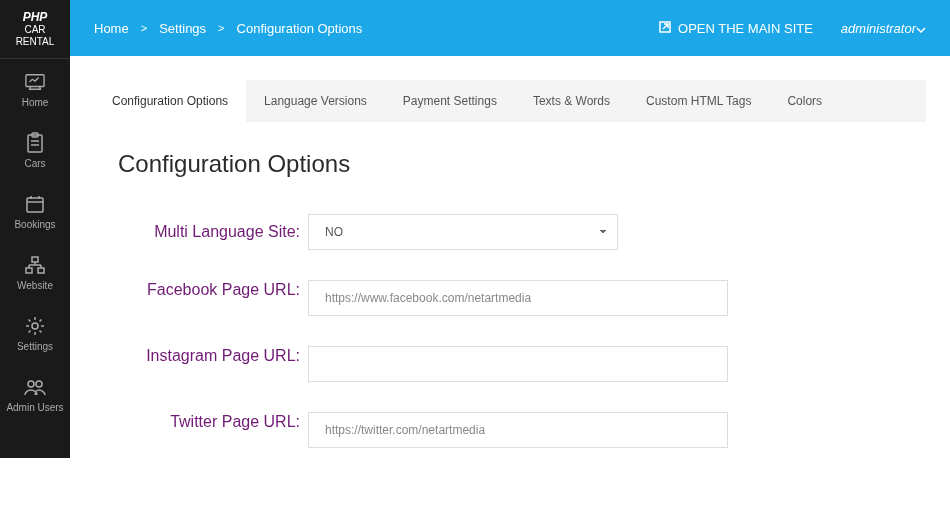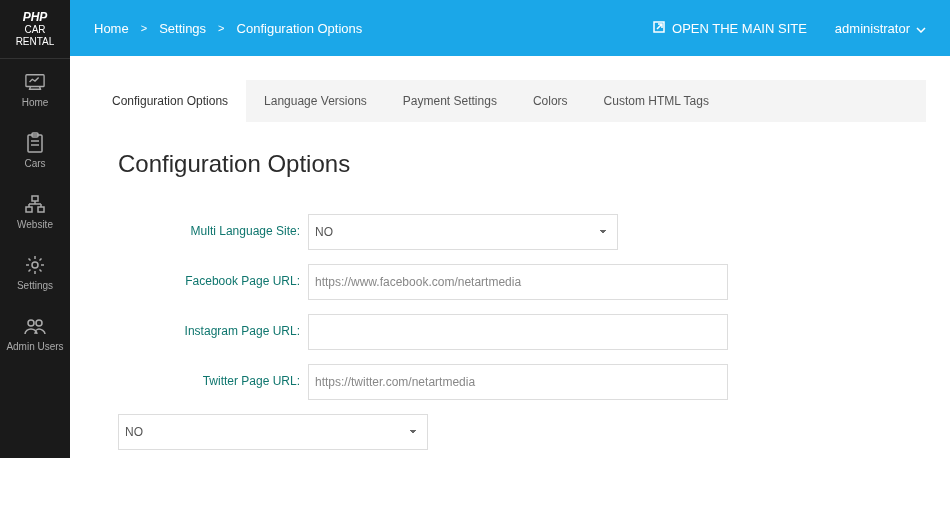--- a/index.html
+++ b/index.html
@@ -10,32 +10,32 @@
 .logo .php { font-weight: bold; font-style: italic; font-size: 12px; }
 .side-item { display: flex; flex-direction: column; align-items: center; justify-content: center; padding: 12px 4px; color: #aaa; font-size: 10px; cursor: pointer; gap: 4px; }
 .side-icon { width: 22px; height: 22px; display: flex; align-items: center; justify-content: center; }
 .side-icon svg { stroke: #aaa; fill: none; stroke-width: 1.5; }
 .main { flex: 1; display: flex; flex-direction: column; background: #fff; }
 .topbar { background: #1ba7e8; color: #fff; height: 56px; display: flex; align-items: center; padding: 0 24px; justify-content: space-between; }
 .breadcrumb { display: flex; align-items: center; gap: 12px; font-size: 13px; }
 .breadcrumb .sep { font-size: 11px; }
 .top-right { display: flex; align-items: center; gap: 28px; font-size: 13px; }
 .open-site { display: flex; align-items: center; gap: 6px; }
-.admin-link { display: flex; align-items: center; gap: 6px; cursor: pointer; }
+.admin-link { display: flex; align-items: center; cursor: pointer; font-style: italic; }
 .content-wrap { flex: 1; padding: 24px 24px 0 24px; overflow: auto; background: #fff; }
 .tabs { display: flex; background: #f4f4f4; }
 .tab { padding: 14px 18px; font-size: 12px; color: #555; cursor: pointer; }
 .tab.active { background: #fff; color: #333; }
 .panel { background: #fff; padding: 28px 24px 10px 24px; }
 .page-title { font-size: 24px; font-weight: 400; color: #2b2b2b; margin-bottom: 36px; }
 .form-row { display: flex; align-items: center; margin-bottom: 14px; }
-.form-label { width: 190px; text-align: right; padding-right: 8px; font-size: 12px; color: #0f766e; line-height: 1.3; }
+.form-label { width: 190px; text-align: right; padding-right: 8px; font-size: 16px; color: #701a75; line-height: 1.3; }
 .form-control { width: 310px; }
-.form-control-wide { width: 420px; }
-.input, .select { width: 100%; border: 1px solid #ddd; padding: 9px 6px; font-size: 12px; color: #888; background: #fff; height: 36px; }
+.form-control-wide { width: 420px; margin-top: 16px; }
+.input, .select { width: 100%; border: 1px solid #ddd; padding: 9px 16px; font-size: 12px; color: #888; background: #fff; height: 36px; }
 .select { appearance: none; -webkit-appearance: none; background-image: linear-gradient(45deg, transparent 50%, #666 50%), linear-gradient(135deg, #666 50%, transparent 50%); background-position: calc(100% - 14px) 15px, calc(100% - 10px) 15px; background-size: 4px 4px, 4px 4px; background-repeat: no-repeat; color: #555; }
 </style>
 </head>
 <body>
 
 <div class="app">
   <div class="sidebar">
     <div class="logo">
       <div class="php">PHP</div>
       <div>CAR</div>
@@ -54,20 +54,31 @@
     <div class="side-item">
       <span class="side-icon">
           <svg width="20" height="22" viewBox="0 0 20 22">
             <rect x="3" y="3" width="14" height="17" rx="1"></rect>
             <rect x="7" y="1" width="6" height="4" rx="1"></rect>
             <line x1="6" y1="9" x2="14" y2="9"></line>
             <line x1="6" y1="13" x2="14" y2="13"></line>
           </svg>
         </span>
       <span>Cars</span>
+    </div>
+    <div class="side-item">
+      <span class="side-icon">
+          <svg width="20" height="20" viewBox="0 0 20 20">
+            <rect x="2" y="4" width="16" height="14" rx="1"></rect>
+            <line x1="2" y1="8" x2="18" y2="8"></line>
+            <line x1="6" y1="2" x2="6" y2="5"></line>
+            <line x1="14" y1="2" x2="14" y2="5"></line>
+          </svg>
+        </span>
+      <span>Bookings</span>
     </div>
     <div class="side-item">
       <span class="side-icon">
           <svg width="22" height="20" viewBox="0 0 22 20">
             <rect x="8" y="2" width="6" height="5"></rect>
             <rect x="2" y="13" width="6" height="5"></rect>
             <rect x="14" y="13" width="6" height="5"></rect>
             <line x1="11" y1="7" x2="11" y2="10"></line>
             <line x1="5" y1="13" x2="5" y2="10"></line>
             <line x1="17" y1="13" x2="17" y2="10"></line>
@@ -121,22 +132,23 @@
               </svg></span>
         </div>
       </div>
     </div>
 
     <div class="content-wrap">
       <div class="tabs">
         <div class="tab active">Configuration Options</div>
         <div class="tab">Language Versions</div>
         <div class="tab">Payment Settings</div>
+        <div class="tab">Texts &amp; Words</div>
+        <div class="tab">Custom HTML Tags</div>
         <div class="tab">Colors</div>
-        <div class="tab">Custom HTML Tags</div>
       </div>
 
       <div class="panel">
         <h1 class="page-title">Configuration Options</h1>
 
         <div class="form-row">
           <div class="form-label">Multi Language Site:</div>
           <div class="form-control"><select class="select"><option>NO</option></select></div>
         </div>
 

